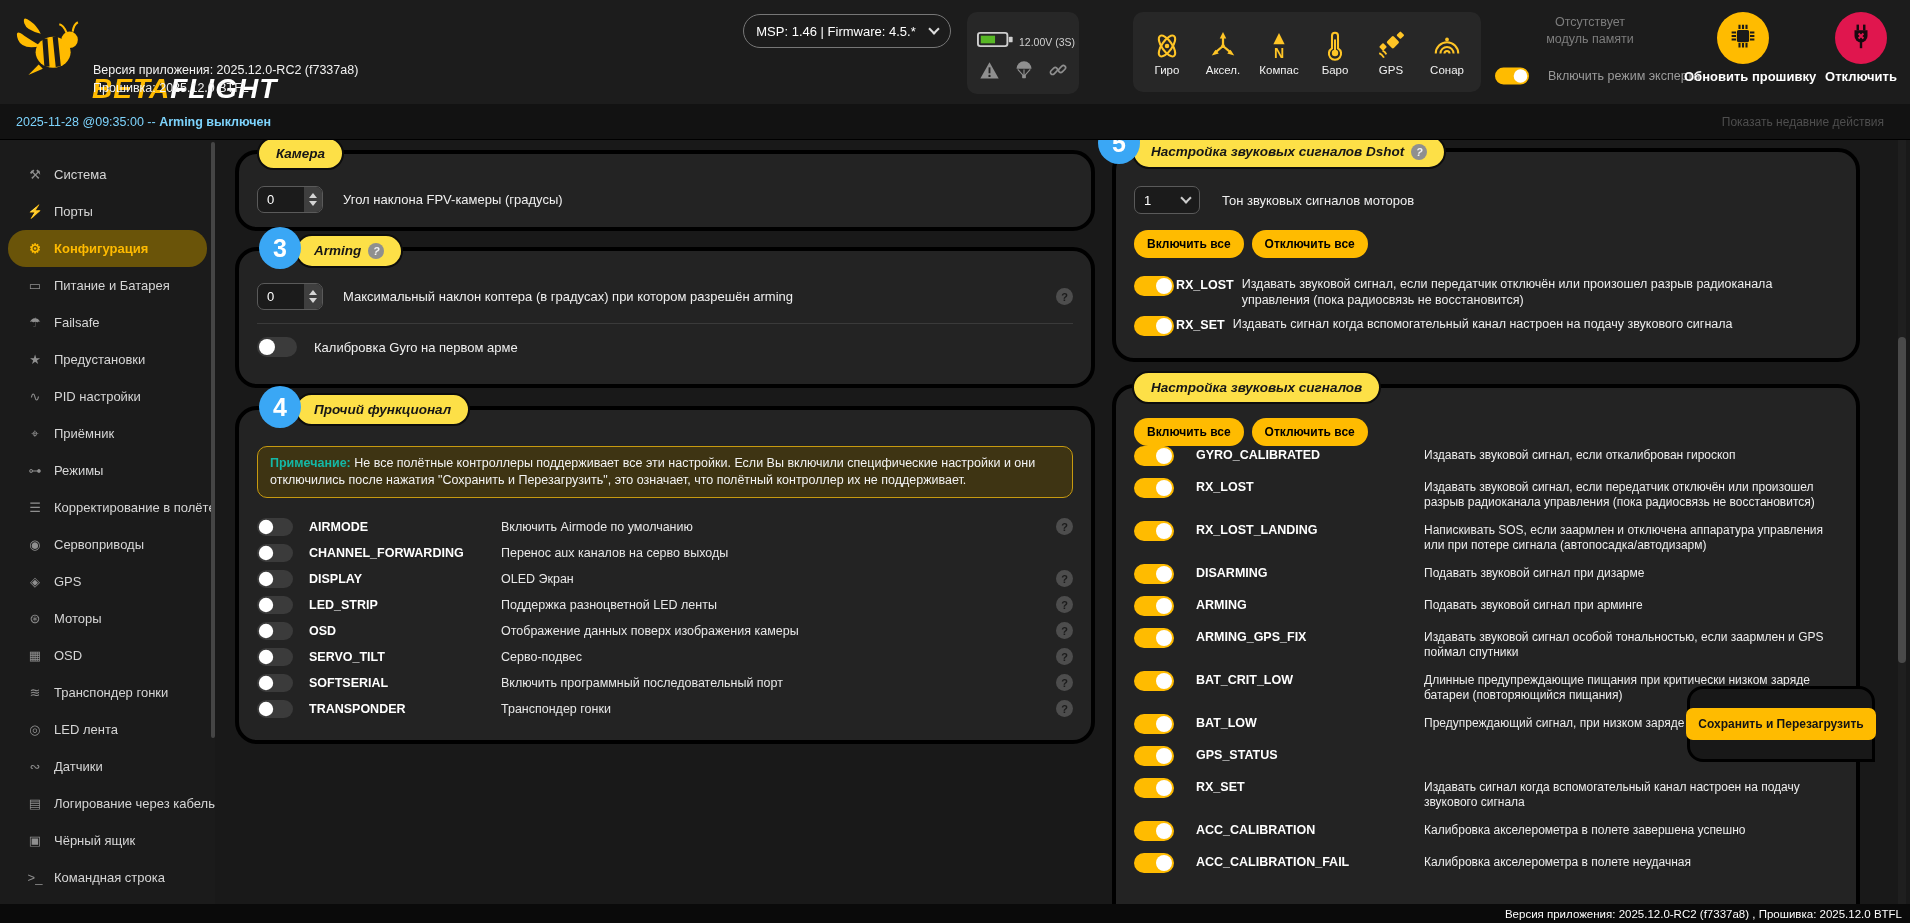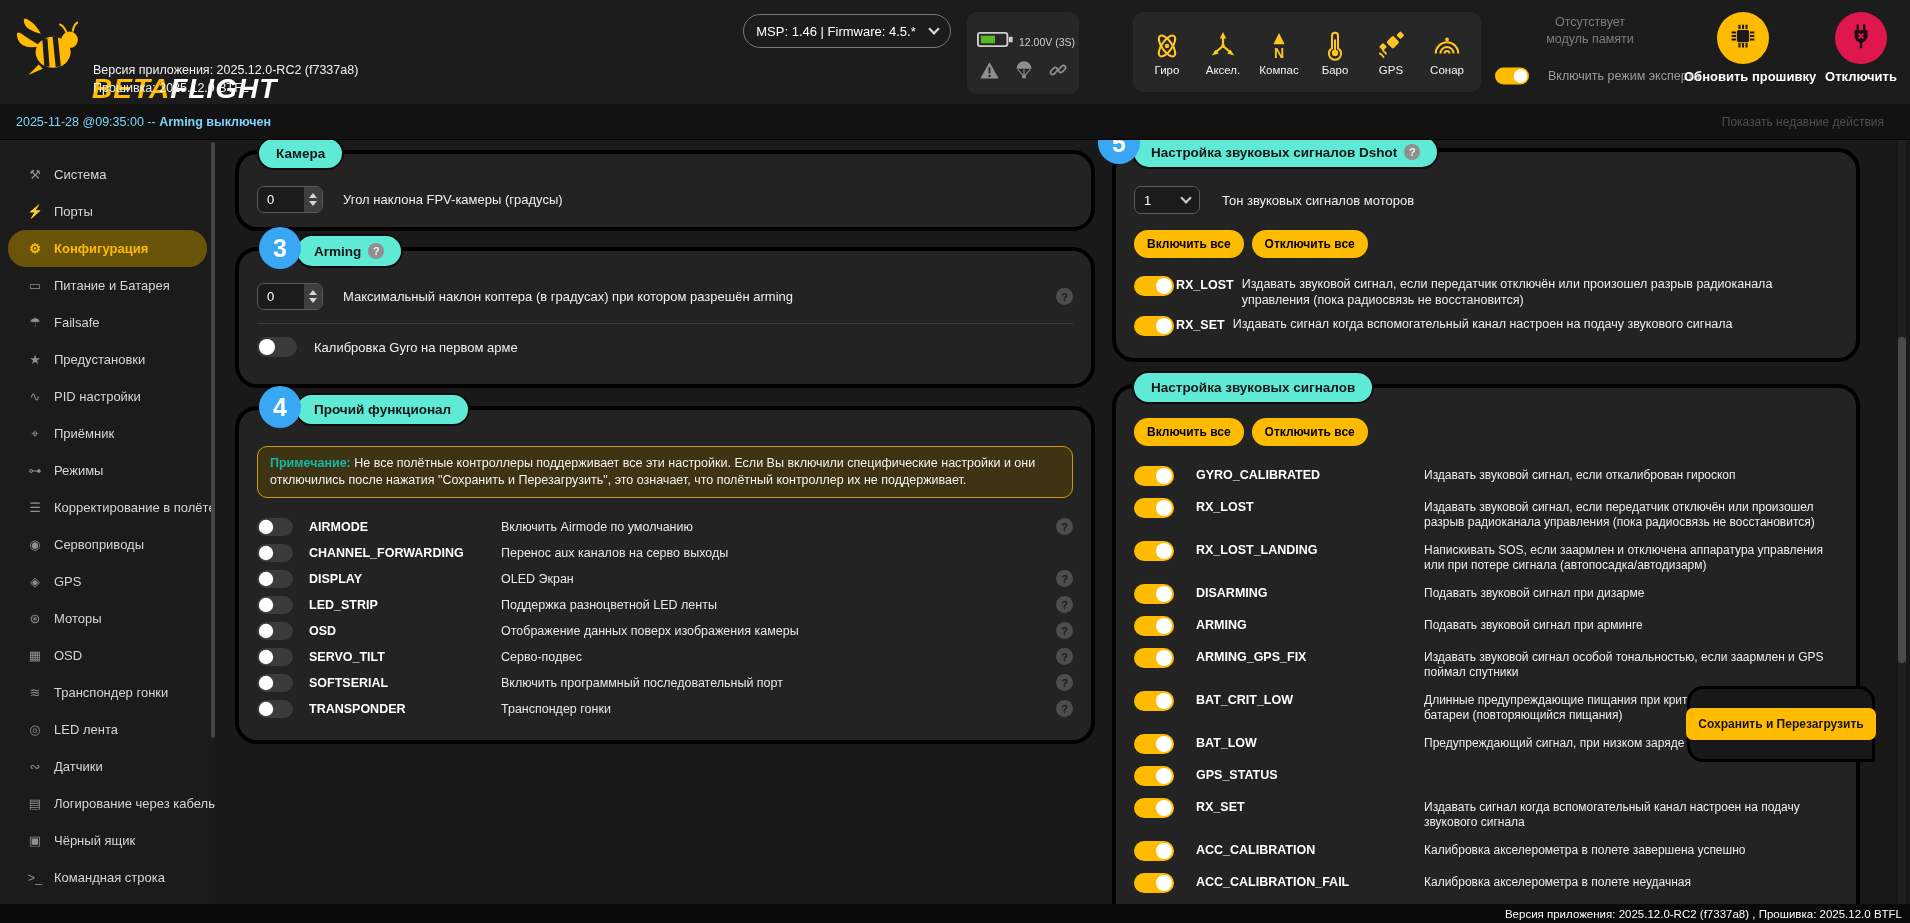--- a/index.html
+++ b/index.html
@@ -56,22 +56,22 @@
   .side-item.active { background:#6a5409; border-radius:18px; margin:0 8px; padding-left:18px; }
   .side-item.active .side-label, .side-item.active .side-icon { color:#ffbb00; font-weight:bold; }
   .side-scroll { position:absolute; left:211px; top:142px; width:4px; height:596px; background:#454545; border-radius:2px; }
 
   
   .main { position:absolute; left:215px; top:140px; width:1695px; height:764px; overflow:hidden; }
   .col-left  { position:absolute; left:20px;  top:0; width:860px; }
   .col-right { position:absolute; left:897px; top:0; width:748px; }
 
   .panel { position:relative; background:#232323; border:4px solid #000; border-radius:22px; padding:26px 18px 14px; }
-  .pill { position:absolute; top:-17px; display:inline-flex; align-items:center; gap:7px; background:#5eead4; color:#161616;
-    font-weight:bold; font-size:13.5px; padding:7px 17px; border-radius:17px; white-space:nowrap; border:2px solid #0d0d0d; z-index:3; }
+  .pill { position:absolute; top:-17px; display:inline-flex; gap:7px; background:#fde047; color:#161616;
+    font-weight:bold; font-size:13.5px; padding:7px 17px; border-radius:17px; white-space:nowrap; border:2px solid #0d0d0d; z-index:3;font-style:italic; }
   .badge { position:absolute; width:42px; height:42px; border-radius:50%; background:#3aa7f5; color:#fff; font-weight:bold;
     font-size:25px; display:flex; align-items:center; justify-content:center; z-index:4; }
   .help { width:17px; height:17px; border-radius:50%; background:#4d4d4d; color:#1b1b1b; font-weight:bold; font-size:11px;
     display:inline-flex; align-items:center; justify-content:center; flex:0 0 17px; }
   .pill .help { background:#8f8f8f; color:#f2f2f2; width:16px; height:16px; flex-basis:16px; }
 
   .numbox { display:flex; width:66px; height:27px; border:1px solid #5a5a5a; border-radius:7px; overflow:hidden; background:#1b1b1b; }
   .numval { flex:1; color:#fff; font-size:13px; display:flex; align-items:center; padding-left:9px; }
   .spin { width:18px; background:#3f3f3f; display:flex; flex-direction:column; align-items:center; justify-content:center; gap:3px; cursor:pointer; }
   .tri-up { width:0; height:0; border-left:4px solid transparent; border-right:4px solid transparent; border-bottom:5px solid #d6d6d6; }
@@ -114,21 +114,21 @@
   .btn-row { display:flex; gap:8px; margin-top:16px; }
   .ybtn { background:#ffbb00; color:#000000; font-weight:bold; font-size:12px; padding:7px 13px; border-radius:14px;
     border:none; cursor:pointer; font-family:"Liberation Sans",sans-serif; }
   .dshot-list { margin-top:18px; }
   .dshot-row { display:flex; align-items:flex-start; margin-bottom:8px; }
   .dshot-name { color:#fff; font-weight:bold; font-size:12.5px; margin:2px 8px 0 2px; white-space:nowrap; }
   .dshot-desc { color:#ededed; font-size:12.5px; line-height:16px; flex:1; }
 
   #panel-beeper { margin-top:22px; height:560px; }
   #panel-beeper .pill { left:16px; }
-  .beep-list { margin-top:20px; }
+  .beep-list { }
   .beep-row { display:flex; align-items:flex-start; margin-bottom:11px; min-height:21px; }
   .beep-name { width:228px; color:#fff; font-weight:bold; font-size:12.5px; margin:2px 0 0 22px; flex:0 0 228px; }
   .beep-desc { flex:1; color:#ededed; font-size:12px; line-height:15px; padding-top:2px; }
 
   
   .save-float { position:absolute; left:1687px; top:686px; width:188px; height:76px; background:#181818;
     border:3px solid #000; border-radius:16px 16px 0 16px; z-index:10; display:flex; align-items:center; justify-content:center; }
   .save-btn { background:#ffbb00; color:#141414; font-weight:bold; font-size:12px; padding:9px 12px; border-radius:7px;
     border:none; cursor:pointer; white-space:nowrap; font-family:"Liberation Sans",sans-serif; }
 

